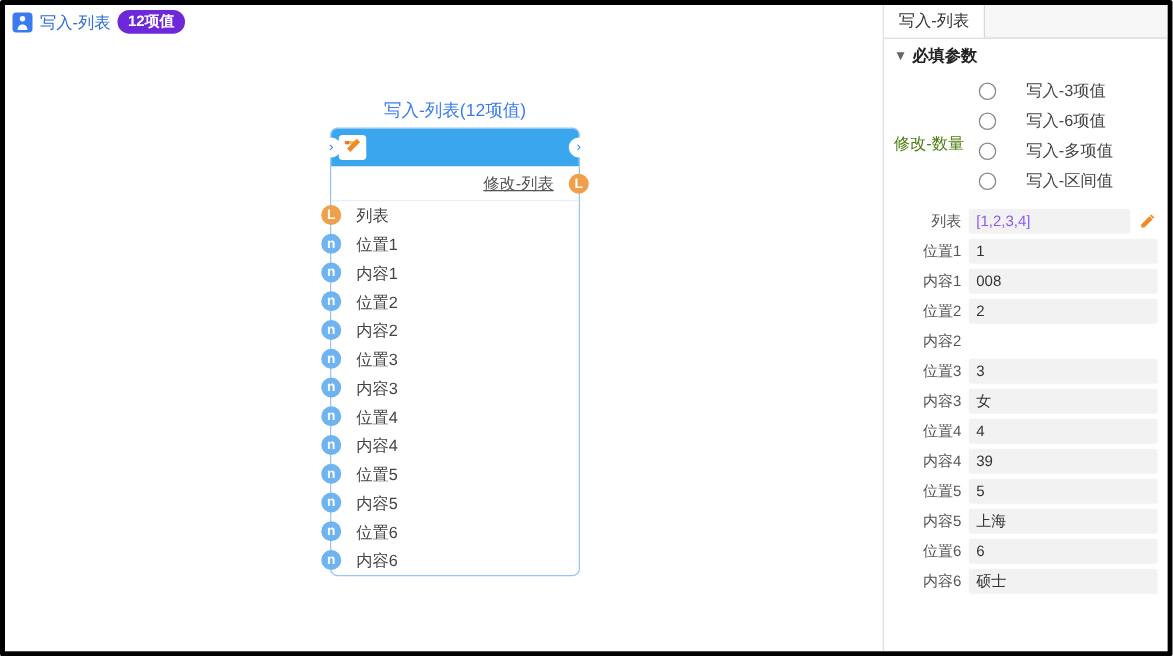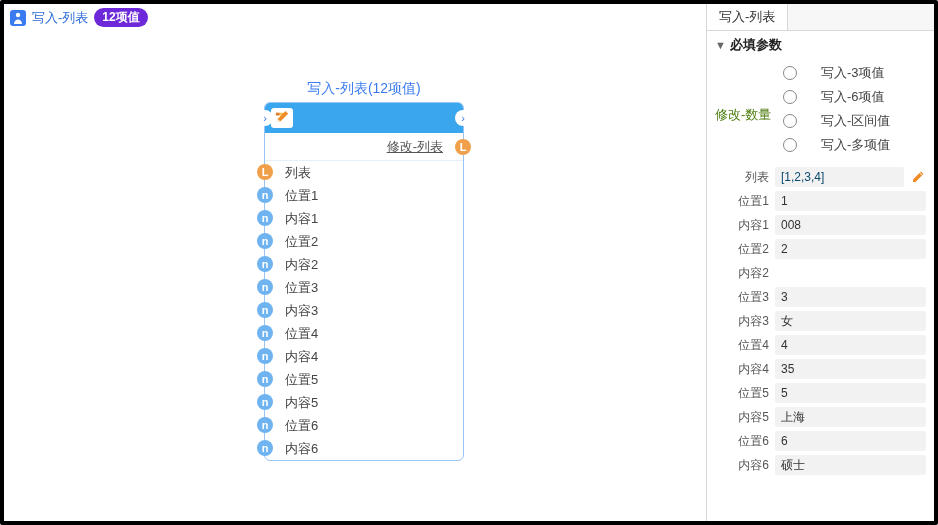--- a/index.html
+++ b/index.html
@@ -218,21 +218,21 @@
   .param-row .pval {
     flex:1;
     height:20px;
     background:#f2f2f2;
     border-radius:2px;
     padding:2px 6px;
     font-size:12px;
     color:#333;
     display:flex;align-items:center;
   }
-  .param-row .pval.placeholder { color:#0c4a6e; }
+  .param-row .pval.placeholder { color:#8b5cf6; }
   .edit-ic {
     width:16px;height:16px;
     display:flex;align-items:center;justify-content:center;
   }
   .edit-ic svg{width:12px;height:12px;}
 </style>
 </head>
 <body>
 
 <div class="app">
@@ -341,25 +341,25 @@
           <div class="radio-opt">
             <span class="radio-dot"></span>
             <span>写入-3项值</span>
           </div>
           <div class="radio-opt">
             <span class="radio-dot"></span>
             <span>写入-6项值</span>
           </div>
           <div class="radio-opt">
             <span class="radio-dot"></span>
-            <span>写入-区间值</span>
+            <span>写入-多项值</span>
           </div>
           <div class="radio-opt">
             <span class="radio-dot"></span>
-            <span>写入-多项值</span>
+            <span>写入-区间值</span>
           </div>
         </div>
     </div>
 
     <div class="param-list" id="param-list">
         <div class="param-row">
           <span class="plabel">列表</span>
           <span class="pval placeholder">[1,2,3,4]</span>
           <span class="edit-ic">
             <svg viewBox="0 0 12 12">
@@ -390,21 +390,21 @@
         <div class="param-row">
           <span class="plabel">内容3</span>
           <span class="pval">女</span>
         </div>
         <div class="param-row">
           <span class="plabel">位置4</span>
           <span class="pval">4</span>
         </div>
         <div class="param-row">
           <span class="plabel">内容4</span>
-          <span class="pval">35</span>
+          <span class="pval">39</span>
         </div>
         <div class="param-row">
           <span class="plabel">位置5</span>
           <span class="pval">5</span>
         </div>
         <div class="param-row">
           <span class="plabel">内容5</span>
           <span class="pval">上海</span>
         </div>
         <div class="param-row">

